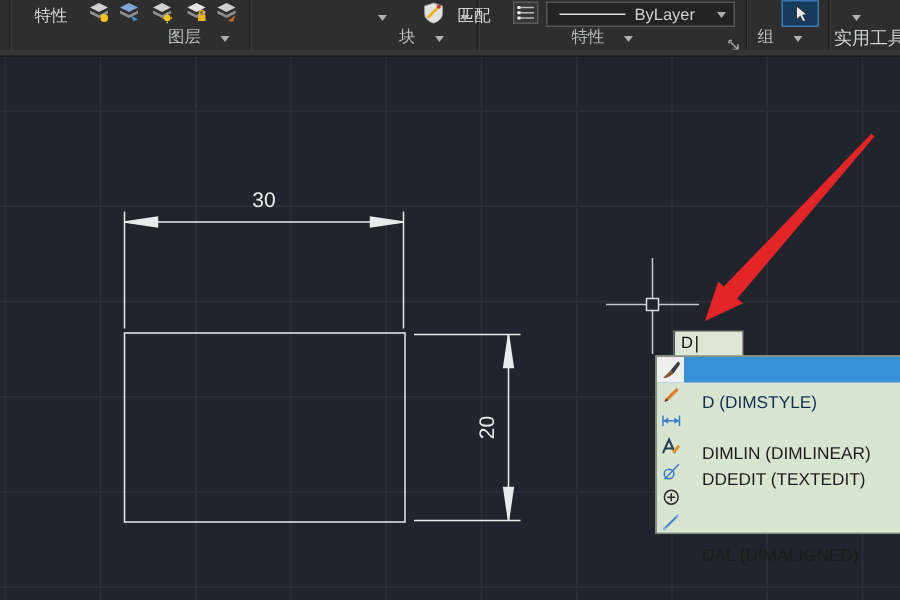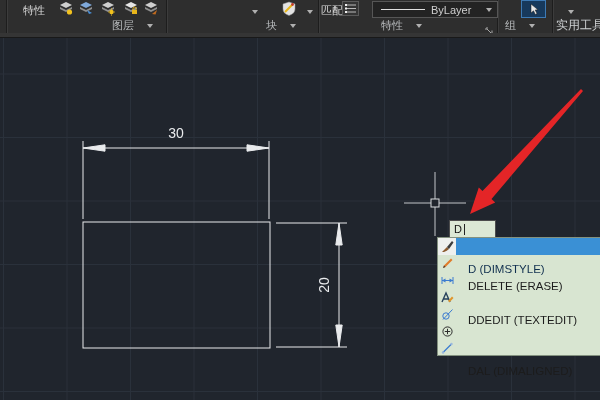--- a/index.html
+++ b/index.html
@@ -11,21 +11,21 @@
   
   #ribbon{position:absolute;left:0;top:0;width:600px;height:38px;background:#2e2e2e;z-index:10;}
   #ribbon .strip{position:absolute;left:0;top:33px;width:600px;height:4px;background:#353535;border-bottom:1px solid #191919;}
   .vdiv{position:absolute;top:0;width:1px;height:33px;background:#1d1d1d;border-right:1px solid #3c3c3c;}
   .panel-label{position:absolute;top:19px;height:13px;line-height:13px;font-size:11px;color:#b9bcbe;
     display:flex;align-items:center;gap:13px;white-space:nowrap;}
   .ribbon-text{position:absolute;top:3px;font-size:11px;color:#d8d8d8;white-space:nowrap;}
   .tri{width:0;height:0;border-left:3px solid transparent;border-right:3px solid transparent;border-top:4px solid #b0b0b0;display:inline-block;}
   .icon-btn{position:absolute;top:1px;width:18px;height:15px;display:flex;align-items:center;justify-content:center;}
   .combo{position:absolute;left:364px;top:1px;width:124px;height:15px;background:#232323;border:1px solid #565656;
-    display:flex;align-items:center;font-size:11px;color:#cfcfcf;margin-left:8px;}
+    display:flex;align-items:center;font-size:11px;color:#cfcfcf;}
   .combo .linesample{display:inline-block;width:44px;height:1px;background:#e0e0e0;margin:0 6px 0 8px;}
   .combo .cval{flex:1;}
   .blue-btn{position:absolute;left:521px;top:0px;width:23px;height:16px;background:#17395c;border:1px solid #3d7ab5;
     display:flex;align-items:center;justify-content:center;}
   .launcher{position:absolute;left:485px;top:21px;}
   
   #cad{position:absolute;left:0;top:38px;width:600px;height:362px;background:#20252d;z-index:1;}
   #drawsvg{position:absolute;left:0;top:0;z-index:2;}
   .dimtext{position:absolute;color:#e9ebed;font-size:14px;text-align:center;z-index:3;}
   
@@ -108,21 +108,21 @@
         </svg>
     </div>
     <div class="icon-btn" style="left:301px;top:4px">
       <span class="tri"></span>
     </div>
     <div class="panel-label" style="left:266px">
       <span>块</span>
       <span class="tri"></span>
     </div>
 
-    <div class="ribbon-text" style="left:321px">匹配</div>
+    <div class="ribbon-text" style="left:305px">匹配</div>
     <div class="icon-btn" style="left:342px;width:17px;border:1px solid #5a5a5a;background:#343434;box-sizing:border-box">
       <svg width="13" height="11">
           <path d="M1 2 h11 M1 5.5 h11 M1 9 h11" stroke="#b9b9b9" stroke-width="1"></path>
           <rect x="1" y="1" width="2" height="2" fill="#efefef"></rect>
           <rect x="1" y="4.5" width="2" height="2" fill="#efefef"></rect>
           <rect x="1" y="8" width="2" height="2" fill="#efefef"></rect>
         </svg>
     </div>
     <div class="combo">
       <span class="linesample"></span>
@@ -213,32 +213,32 @@
       </span>
       <span class="plabel">D (DIMSTYLE)</span>
     </div>
     <div class="prow">
       <span class="icell">
         <svg width="13" height="13">
             <path d="M2 11 L3 8.5 L10 1.5 L11.5 3 L4.5 10 Z" fill="#e07b2a"></path>
             <path d="M2 11 L3 8.5 L4.5 10 Z" fill="#3c3c3c"></path>
           </svg>
       </span>
-      <span class="plabel">DELETE (ERASE)</span>
     </div>
     <div class="prow">
       <span class="icell">
         <svg width="13" height="13">
             <line x1="1" y1="6.5" x2="12" y2="6.5" stroke="#3a7bd0" stroke-width="1"></line>
             <polygon points="1,6.5 4.5,4.5 4.5,8.5" fill="#3a7bd0"></polygon>
             <polygon points="12,6.5 8.5,4.5 8.5,8.5" fill="#3a7bd0"></polygon>
             <line x1="1" y1="3" x2="1" y2="10" stroke="#3a7bd0"></line>
             <line x1="12" y1="3" x2="12" y2="10" stroke="#3a7bd0"></line>
           </svg>
       </span>
+      <span class="plabel">DIMLIN (DIMLINEAR)</span>
     </div>
     <div class="prow">
       <span class="icell">
         <svg width="13" height="13">
             <path d="M1 11 L5 2 L9 11 M2.7 8 h4.6" stroke="#27415c" stroke-width="1.4" fill="none"></path>
             <path d="M7 10 L11 5.5 L12.5 7 L8.5 11.3 Z" fill="#e0952a"></path>
           </svg>
       </span>
       <span class="plabel">DDEDIT (TEXTEDIT)</span>
     </div>

